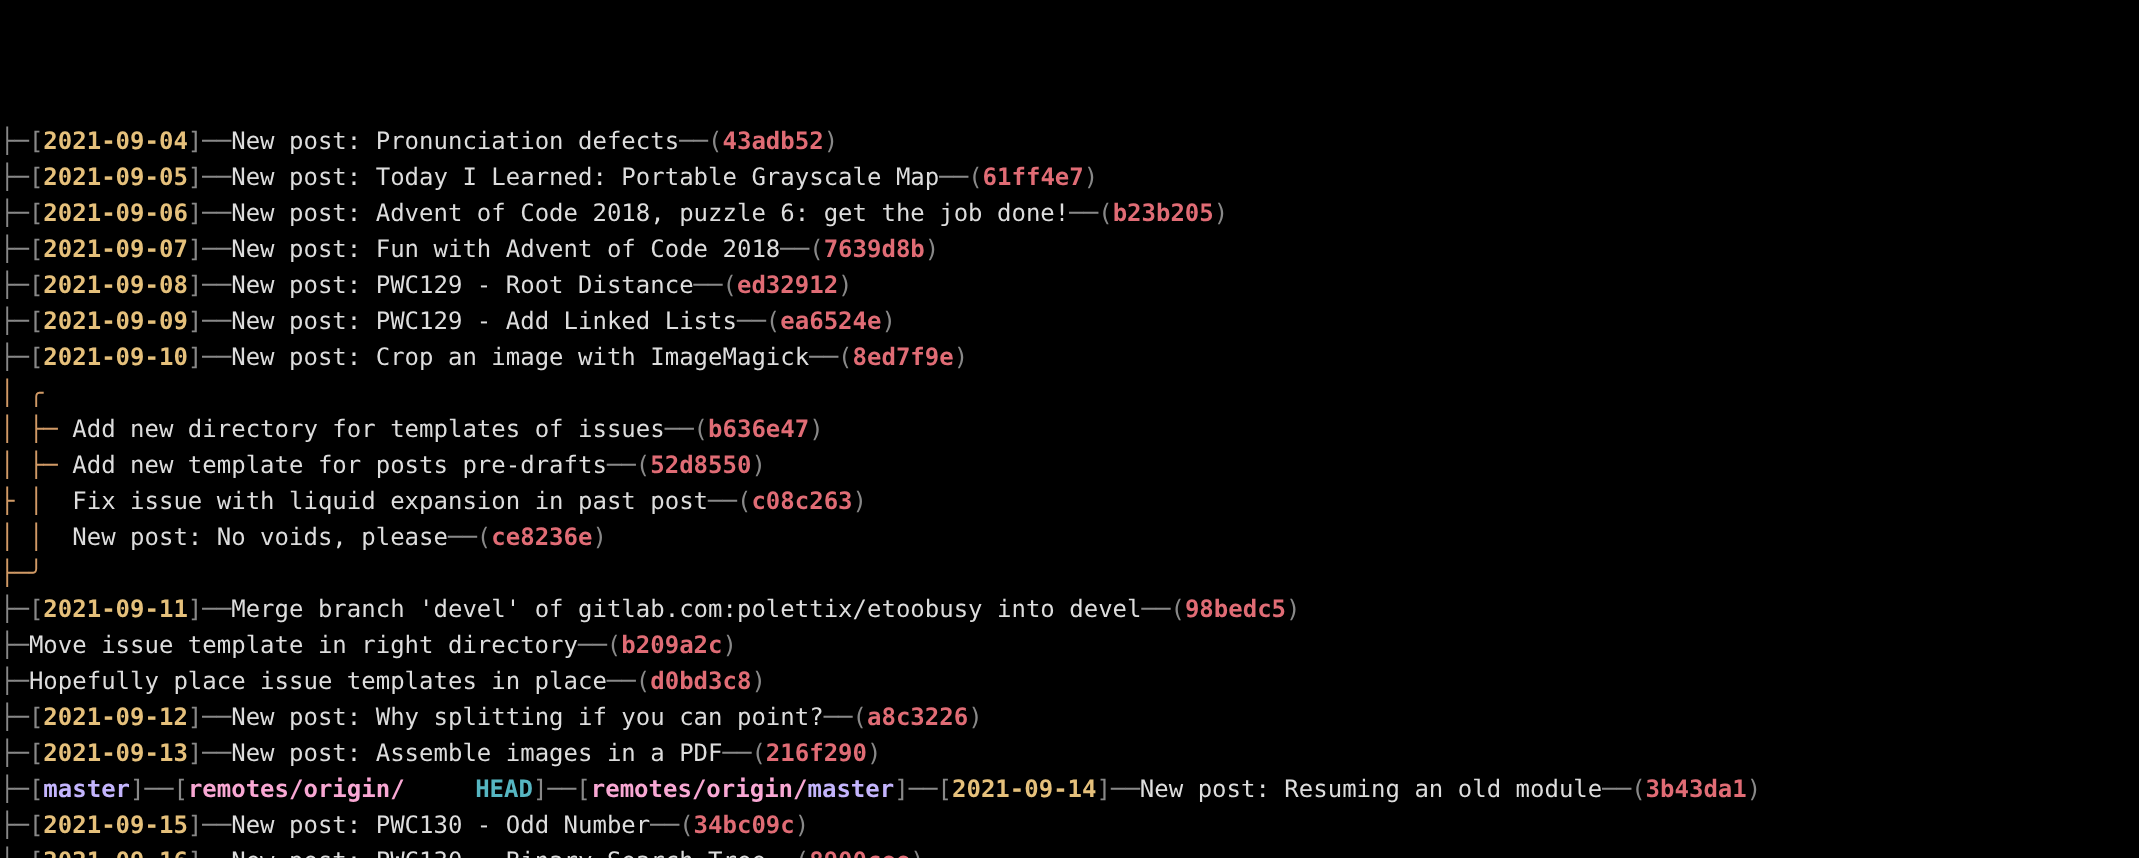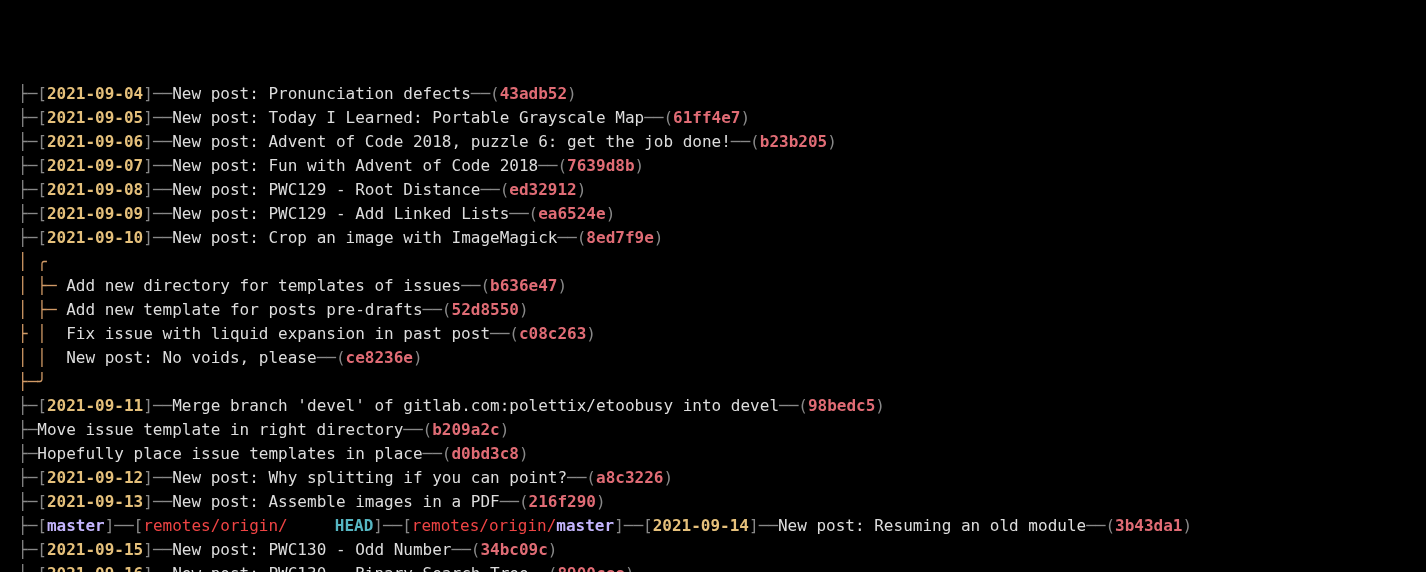--- a/index.html
+++ b/index.html
@@ -9,26 +9,26 @@
     font-family: "Menlo", "Consolas", "DejaVu Sans Mono", monospace;
     font-size: 16px;
     line-height: 24px;
     color: #ccc;
     white-space: pre;
     overflow: hidden;
   }
   .term {
     padding: 0;
   }
-  .ln { display: block; margin-left: 18px; }
+  .ln { display: block; }
   .gray { color: #888; }
   .yellow { color: #e5c07b; font-weight: bold; }
   .red { color: #e06c75; font-weight: bold; }
   .green { color: #c4b5fd; font-weight: bold; }
-  .magenta { color: #ef4444; font-weight: normal; }
+  .magenta { color: #f9a8d4; font-weight: bold; }
   .cyan { color: #56b6c2; font-weight: bold; padding-left: 47px; }
   .white { color: #ddd; }
   .orange-box { color: #d19a66; }
 </style>
 </head>
 <body>
 
 
 
 <div class="term" id="term" style="margin-top: -14px;"><span class="ln"><span class="gray">├─</span><span class="gray">[</span><span class="yellow">2021-09-04</span><span class="gray">]</span><span class="gray">──</span><span class="white">New post: Pronunciation defects</span><span class="gray">──</span><span class="gray">(</span><span class="red">43adb52</span><span class="gray">)</span></span><span class="ln"><span class="gray">├─</span><span class="gray">[</span><span class="yellow">2021-09-05</span><span class="gray">]</span><span class="gray">──</span><span class="white">New post: Today I Learned: Portable Grayscale Map</span><span class="gray">──</span><span class="gray">(</span><span class="red">61ff4e7</span><span class="gray">)</span></span><span class="ln"><span class="gray">├─</span><span class="gray">[</span><span class="yellow">2021-09-06</span><span class="gray">]</span><span class="gray">──</span><span class="white">New post: Advent of Code 2018, puzzle 6: get the job done!</span><span class="gray">──</span><span class="gray">(</span><span class="red">b23b205</span><span class="gray">)</span></span><span class="ln"><span class="gray">├─</span><span class="gray">[</span><span class="yellow">2021-09-07</span><span class="gray">]</span><span class="gray">──</span><span class="white">New post: Fun with Advent of Code 2018</span><span class="gray">──</span><span class="gray">(</span><span class="red">7639d8b</span><span class="gray">)</span></span><span class="ln"><span class="gray">├─</span><span class="gray">[</span><span class="yellow">2021-09-08</span><span class="gray">]</span><span class="gray">──</span><span class="white">New post: PWC129 - Root Distance</span><span class="gray">──</span><span class="gray">(</span><span class="red">ed32912</span><span class="gray">)</span></span><span class="ln"><span class="gray">├─</span><span class="gray">[</span><span class="yellow">2021-09-09</span><span class="gray">]</span><span class="gray">──</span><span class="white">New post: PWC129 - Add Linked Lists</span><span class="gray">──</span><span class="gray">(</span><span class="red">ea6524e</span><span class="gray">)</span></span><span class="ln"><span class="gray">├─</span><span class="gray">[</span><span class="yellow">2021-09-10</span><span class="gray">]</span><span class="gray">──</span><span class="white">New post: Crop an image with ImageMagick</span><span class="gray">──</span><span class="gray">(</span><span class="red">8ed7f9e</span><span class="gray">)</span></span><span class="ln"><span class="orange-box">│ ╭</span></span><span class="ln"><span class="orange-box">│ ├─ </span><span class="white">Add new directory for templates of issues</span><span class="gray">──</span><span class="gray">(</span><span class="red">b636e47</span><span class="gray">)</span></span><span class="ln"><span class="orange-box">│ ├─ </span><span class="white">Add new template for posts pre-drafts</span><span class="gray">──</span><span class="gray">(</span><span class="red">52d8550</span><span class="gray">)</span></span><span class="ln"><span class="orange-box">├ │  </span><span class="white">Fix issue with liquid expansion in past post</span><span class="gray">──</span><span class="gray">(</span><span class="red">c08c263</span><span class="gray">)</span></span><span class="ln"><span class="orange-box">│ │  </span><span class="white">New post: No voids, please</span><span class="gray">──</span><span class="gray">(</span><span class="red">ce8236e</span><span class="gray">)</span></span><span class="ln"><span class="orange-box">├─╯</span></span><span class="ln"><span class="gray">├─</span><span class="gray">[</span><span class="yellow">2021-09-11</span><span class="gray">]</span><span class="gray">──</span><span class="white">Merge branch 'devel' of gitlab.com:polettix/etoobusy into devel</span><span class="gray">──</span><span class="gray">(</span><span class="red">98bedc5</span><span class="gray">)</span></span><span class="ln"><span class="gray">├─</span><span class="white">Move issue template in right directory</span><span class="gray">──</span><span class="gray">(</span><span class="red">b209a2c</span><span class="gray">)</span></span><span class="ln"><span class="gray">├─</span><span class="white">Hopefully place issue templates in place</span><span class="gray">──</span><span class="gray">(</span><span class="red">d0bd3c8</span><span class="gray">)</span></span><span class="ln"><span class="gray">├─</span><span class="gray">[</span><span class="yellow">2021-09-12</span><span class="gray">]</span><span class="gray">──</span><span class="white">New post: Why splitting if you can point?</span><span class="gray">──</span><span class="gray">(</span><span class="red">a8c3226</span><span class="gray">)</span></span><span class="ln"><span class="gray">├─</span><span class="gray">[</span><span class="yellow">2021-09-13</span><span class="gray">]</span><span class="gray">──</span><span class="white">New post: Assemble images in a PDF</span><span class="gray">──</span><span class="gray">(</span><span class="red">216f290</span><span class="gray">)</span></span><span class="ln"><span class="gray">├─</span><span class="gray">[</span><span class="green">master</span><span class="gray">]</span><span class="gray">──</span><span class="gray">[</span><span class="magenta">remotes/origin/</span><span class="cyan">HEAD</span><span class="gray">]</span><span class="gray">──</span><span class="gray">[</span><span class="magenta">remotes/origin/</span><span class="green">master</span><span class="gray">]</span><span class="gray">──</span><span class="gray">[</span><span class="yellow">2021-09-14</span><span class="gray">]</span><span class="gray">──</span><span class="white">New post: Resuming an old module</span><span class="gray">──</span><span class="gray">(</span><span class="red">3b43da1</span><span class="gray">)</span></span><span class="ln"><span class="gray">├─</span><span class="gray">[</span><span class="yellow">2021-09-15</span><span class="gray">]</span><span class="gray">──</span><span class="white">New post: PWC130 - Odd Number</span><span class="gray">──</span><span class="gray">(</span><span class="red">34bc09c</span><span class="gray">)</span></span><span class="ln"><span class="gray">├─</span><span class="gray">[</span><span class="yellow">2021-09-16</span><span class="gray">]</span><span class="gray">──</span><span class="white">New post: PWC130 - Binary Search Tree</span><span class="gray">──</span><span class="gray">(</span><span class="red">8900cee</span><span class="gray">)</span></span></div>

